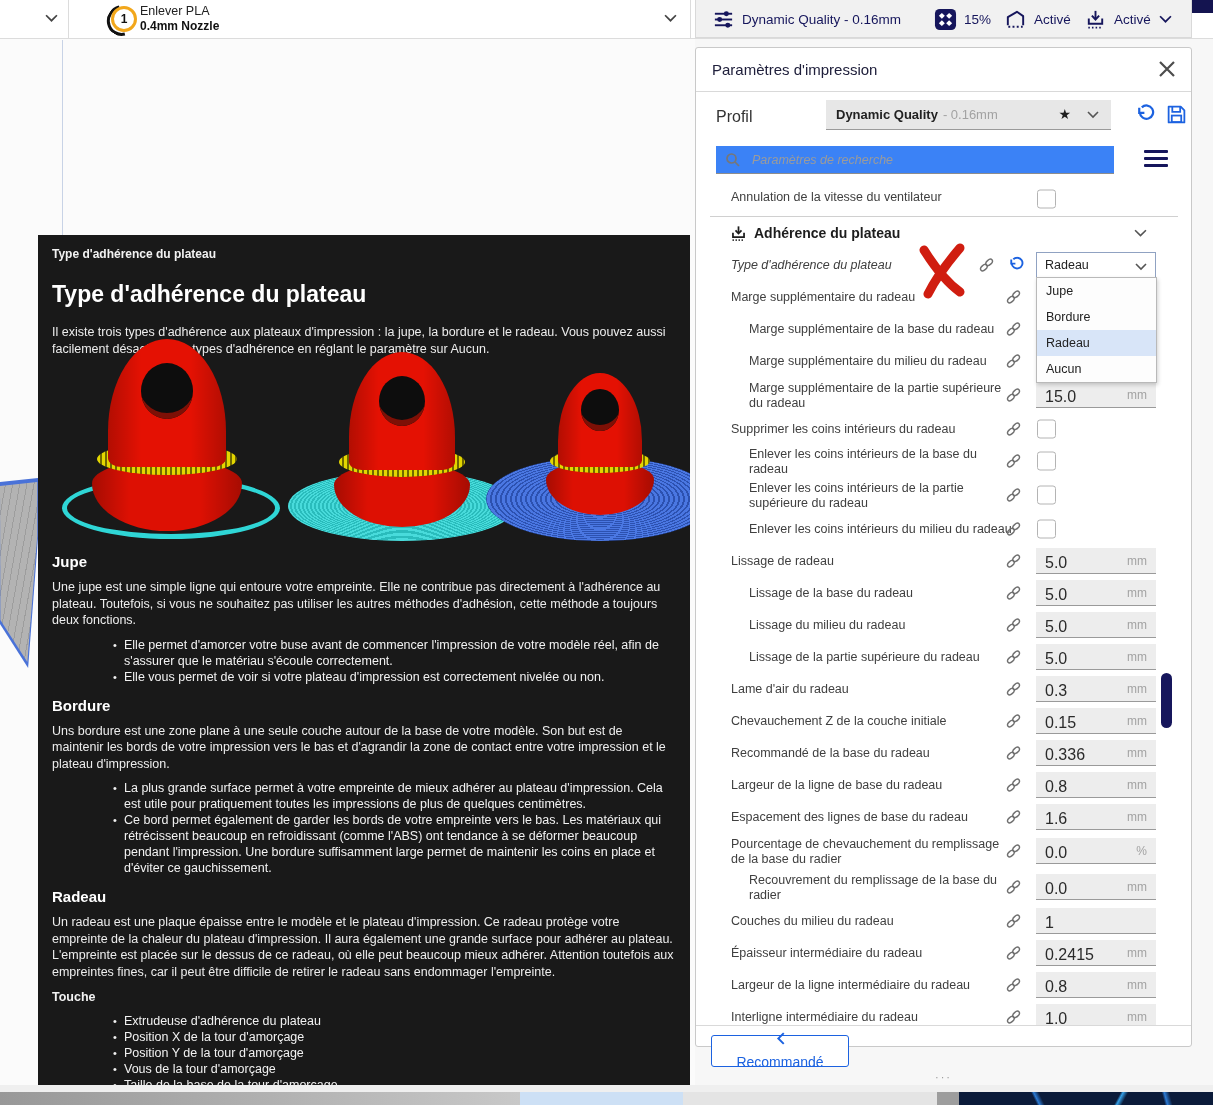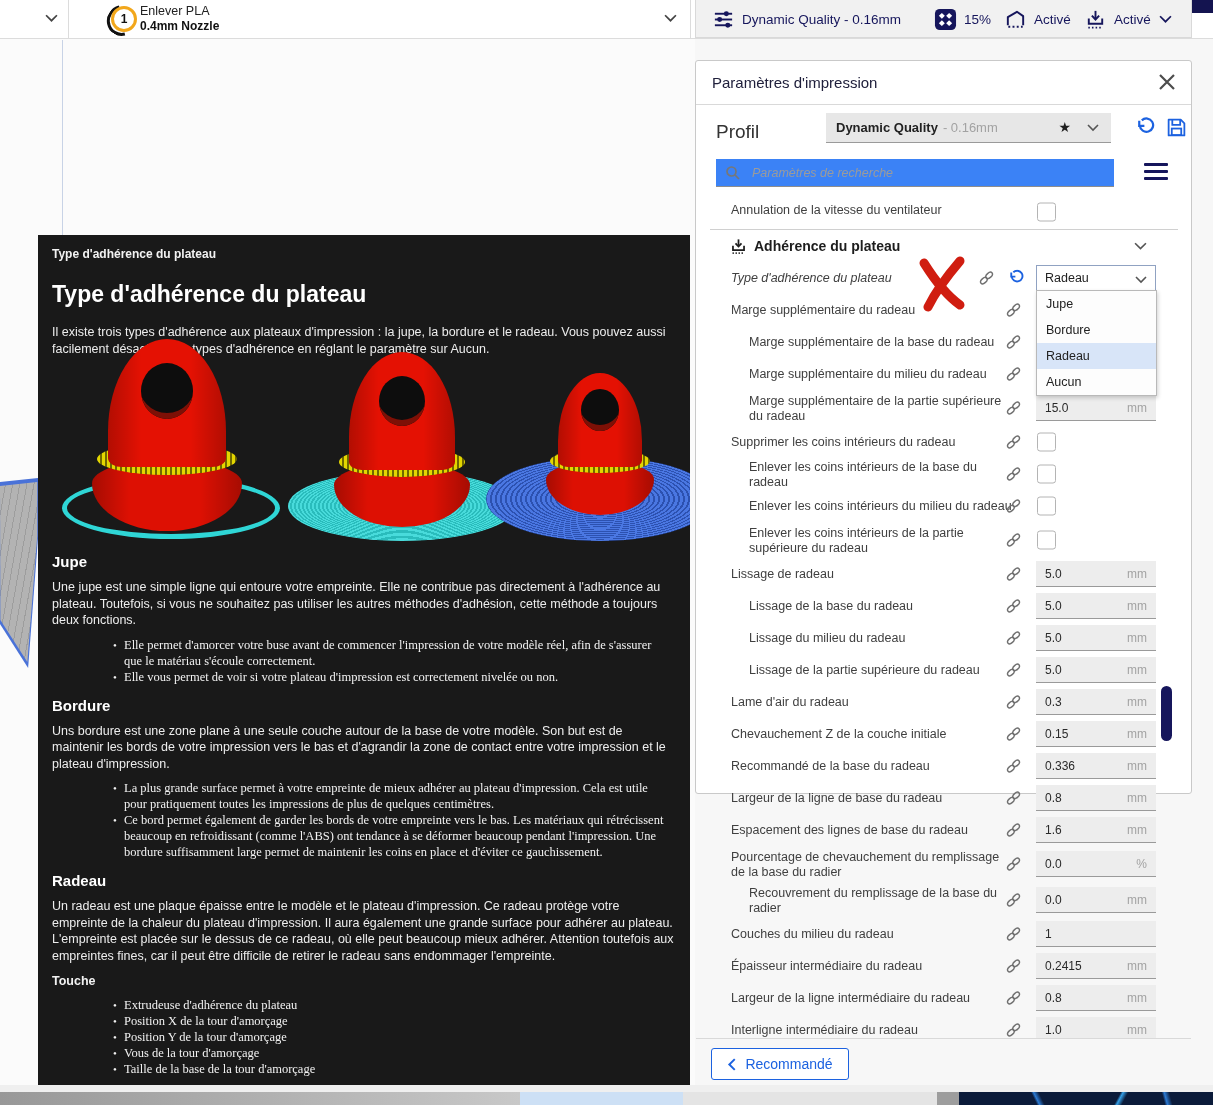--- a/index.html
+++ b/index.html
@@ -34,26 +34,26 @@
     border-left-color:#111;border-bottom-color:#111;border-radius:50%;transform:rotate(32deg);}
   .ext-name{left:140px;top:4px;font-size:12.5px;color:#222;}
   .ext-nozzle{left:140px;top:19px;font-size:12px;font-weight:bold;color:#111;}
   .ext-chevron{left:664px;top:14px;}
 
   .summarybar{left:695px;top:0;width:497px;height:38px;background:#f1f1f1;border:1px solid #d9d9d9;border-top:none;box-sizing:border-box;}
   .sb-item{position:absolute;top:0;height:38px;display:flex;align-items:center;gap:7px;color:#16165c;font-size:13.5px;font-weight:500;}
   .corner-wallpaper{left:1192px;top:0;width:21px;height:13px;background:#141450;}
 
   
-  .panel{left:695px;top:60px;width:497px;height:734px;background:#fff;border:1px solid #c9c9c9;border-radius:3px;box-sizing:border-box;}
+  .panel{left:695px;top:47px;width:497px;height:1000px;background:#fff;border:1px solid #c9c9c9;border-radius:3px;box-sizing:border-box;}
   .panel-header{position:absolute;left:0;top:0;width:100%;height:44px;border-bottom:1px solid #d9d9d9;box-sizing:border-box;}
   .panel-title{position:absolute;left:16px;top:13px;font-size:15px;color:#20203c;}
   .panel-close{position:absolute;right:14px;top:11px;width:20px;height:20px;cursor:pointer;}
 
-  .profil-label{position:absolute;left:20px;top:60px;font-size:19px;color:#333;}
+  .profil-label{position:absolute;left:20px;top:60px;font-size:16px;color:#333;}
   .profile-select{position:absolute;left:130px;top:52px;width:285px;height:30px;background:#e7e7e7;border-bottom:1px solid #9a9a9a;
     display:flex;align-items:center;box-sizing:border-box;padding:0 10px;font-size:13px;}
   .profile-name{font-weight:bold;color:#222;}
   .profile-suffix{color:#a2a2a2;margin-left:5px;text-align:center;}
   .profile-star{position:absolute;right:40px;top:6px;color:#1f1f1f;font-size:14px;}
   .profile-chev{position:absolute;right:12px;top:11px;}
   .icon-undo{position:absolute;left:438px;top:56px;}
   .icon-save{position:absolute;left:470px;top:56px;}
 
   .search-box{position:absolute;left:20px;top:98px;width:398px;height:28px;background:#3b82f6;border-bottom:1px solid #8d8d8d;box-sizing:border-box;}
@@ -79,48 +79,48 @@
   .srow-label{position:absolute;left:35px;top:50%;transform:translateY(-50%);width:282px;font-size:12.5px;color:#404040;line-height:14.5px;}
   .srow.indent .srow-label{left:53px;width:264px;}
   .srow.italic .srow-label{font-style:italic;}
   .link-icon{position:absolute;left:310px;top:50%;transform:translateY(-50%);}
   .link-icon.shift{left:283px;}
   .revert-icon{position:absolute;left:311px;top:50%;transform:translateY(-50%);}
   .checkbox{position:absolute;left:341px;top:50%;transform:translateY(-50%);width:17px;height:17px;background:#fff;
     border:1px solid #b4b4b4;border-radius:3px;cursor:pointer;}
   .field{position:absolute;left:340px;top:50%;transform:translateY(-50%);width:120px;height:26px;background:#ededed;
     border-bottom:1px solid #9a9a9a;box-sizing:border-box;cursor:text;}
-  .fv{position:absolute;left:9px;top:6px;font-size:12px;color:#2a2a2a;}
+  .fv{position:absolute;left:9px;top:6px;font-size:16px;color:#2a2a2a;}
   .fu{position:absolute;right:9px;top:6px;font-size:12px;color:#a3a3a3;}
   .selectbox{position:absolute;left:340px;top:3px;width:120px;height:26px;background:#fff;border:1px solid #90a2c2;box-sizing:border-box;cursor:pointer;}
   .selval{position:absolute;left:8px;top:5px;font-size:12.5px;color:#222;}
   .selectbox .chev{position:absolute;right:8px;top:10px;}
 
   .popup{position:absolute;left:340px;top:229px;width:119px;background:#fdfdfd;border:1px solid #b9b9b9;
     box-shadow:1px 2px 4px rgba(0,0,0,.18);z-index:10;}
   .popitem{height:26px;line-height:26px;padding-left:9px;font-size:12.5px;color:#222;cursor:pointer;}
   .popitem.sel{background:#d8e5f8;}
 
   .annotation{position:absolute;left:218px;top:192px;width:56px;height:60px;z-index:20;pointer-events:none;}
 
   .scroll-thumb{position:absolute;left:465px;top:625px;width:11px;height:55px;background:#16165c;border-radius:6px;cursor:grab;}
 
   .panel-footer{position:absolute;left:0;top:977px;width:100%;height:61px;border-top:1px solid #d9d9d9;box-sizing:border-box;}
   .rec-btn{position:absolute;left:15px;top:9px;width:138px;height:32px;border:1px solid #1c62e0;border-radius:3px;background:#fff;
-    color:#1c62e0;font-size:14px;display:flex;align-items:center;justify-content:center;gap:9px;cursor:pointer;font-family:inherit;}
+    color:#1c62e0;font-size:14px;display:flex;align-items:center;justify-content:center;gap:9px;cursor:pointer;font-family:inherit;flex-direction:column;}
   .resize-dots{position:absolute;left:50%;bottom:3px;transform:translateX(-50%);color:#9a9a9a;font-size:11px;letter-spacing:2px;}
 
   
   .tooltip{left:38px;top:235px;width:652px;height:853px;background:#191919;color:#f2f2f2;box-sizing:border-box;
     padding:12px 14px;overflow:hidden;}
   .tt-tag{font-size:12px;font-weight:bold;margin-bottom:20px;}
   .tt-h1{font-size:23px;font-weight:bold;color:#fff;margin-bottom:16px;}
   .tt-p,.tt-intro{font-size:12.5px;line-height:16.5px;color:#ededed;margin-bottom:8px;max-width:622px;}
   .tt-h2{font-size:15px;font-weight:bold;color:#fff;margin:12px 0 9px;}
-  .tt-ul{list-style:none;margin:2px 0 12px;padding-left:72px;font-family:Liberation Serif, serif;}
+  .tt-ul{list-style:none;margin:2px 0 12px;padding-left:72px;}
   .tt-ul li{font-size:12.5px;line-height:16px;position:relative;max-width:540px;}
   .tt-ul li::before{content:"•";position:absolute;left:-11px;font-size:11px;}
   .tt-touche{font-size:12.5px;font-weight:bold;margin:10px 0 9px;}
 
   
   .models{position:relative;height:176px;margin:2px 0 6px;}
   .model{position:absolute;bottom:0;}
   .mp{position:absolute;}
   .skirt-ring{border:5px solid #2fd6d6;border-radius:50%;background:transparent;}
   .brim-disc{background:#2fd6d6;border-radius:50%;
@@ -386,32 +386,32 @@
       <div class="srow indent">
         <div class="srow-label">Enlever les coins intérieurs de la base du radeau</div>
         <span class="link-icon">
           <svg width="15" height="15" viewBox="0 0 16 16" fill="none" stroke="#707070" stroke-width="1.5">
             <ellipse cx="5.2" cy="10.8" rx="4.1" ry="2.5" transform="rotate(-42 5.2 10.8)"></ellipse>
             <ellipse cx="10.8" cy="5.2" rx="4.1" ry="2.5" transform="rotate(-42 10.8 5.2)"></ellipse>
           </svg>
         </span>
         <span class="checkbox"></span>
       </div>
+      <div class="srow indent two">
+        <div class="srow-label">Enlever les coins intérieurs de la partie supérieure du radeau</div>
+        <span class="link-icon">
+          <svg width="15" height="15" viewBox="0 0 16 16" fill="none" stroke="#707070" stroke-width="1.5">
+            <ellipse cx="5.2" cy="10.8" rx="4.1" ry="2.5" transform="rotate(-42 5.2 10.8)"></ellipse>
+            <ellipse cx="10.8" cy="5.2" rx="4.1" ry="2.5" transform="rotate(-42 10.8 5.2)"></ellipse>
+          </svg>
+        </span>
+        <span class="checkbox"></span>
+      </div>
       <div class="srow indent">
         <div class="srow-label">Enlever les coins intérieurs du milieu du radeau</div>
-        <span class="link-icon">
-          <svg width="15" height="15" viewBox="0 0 16 16" fill="none" stroke="#707070" stroke-width="1.5">
-            <ellipse cx="5.2" cy="10.8" rx="4.1" ry="2.5" transform="rotate(-42 5.2 10.8)"></ellipse>
-            <ellipse cx="10.8" cy="5.2" rx="4.1" ry="2.5" transform="rotate(-42 10.8 5.2)"></ellipse>
-          </svg>
-        </span>
-        <span class="checkbox"></span>
-      </div>
-      <div class="srow indent two">
-        <div class="srow-label">Enlever les coins intérieurs de la partie supérieure du radeau</div>
         <span class="link-icon">
           <svg width="15" height="15" viewBox="0 0 16 16" fill="none" stroke="#707070" stroke-width="1.5">
             <ellipse cx="5.2" cy="10.8" rx="4.1" ry="2.5" transform="rotate(-42 5.2 10.8)"></ellipse>
             <ellipse cx="10.8" cy="5.2" rx="4.1" ry="2.5" transform="rotate(-42 10.8 5.2)"></ellipse>
           </svg>
         </span>
         <span class="checkbox"></span>
       </div>
       <div class="srow">
         <div class="srow-label">Lissage de radeau</div>

